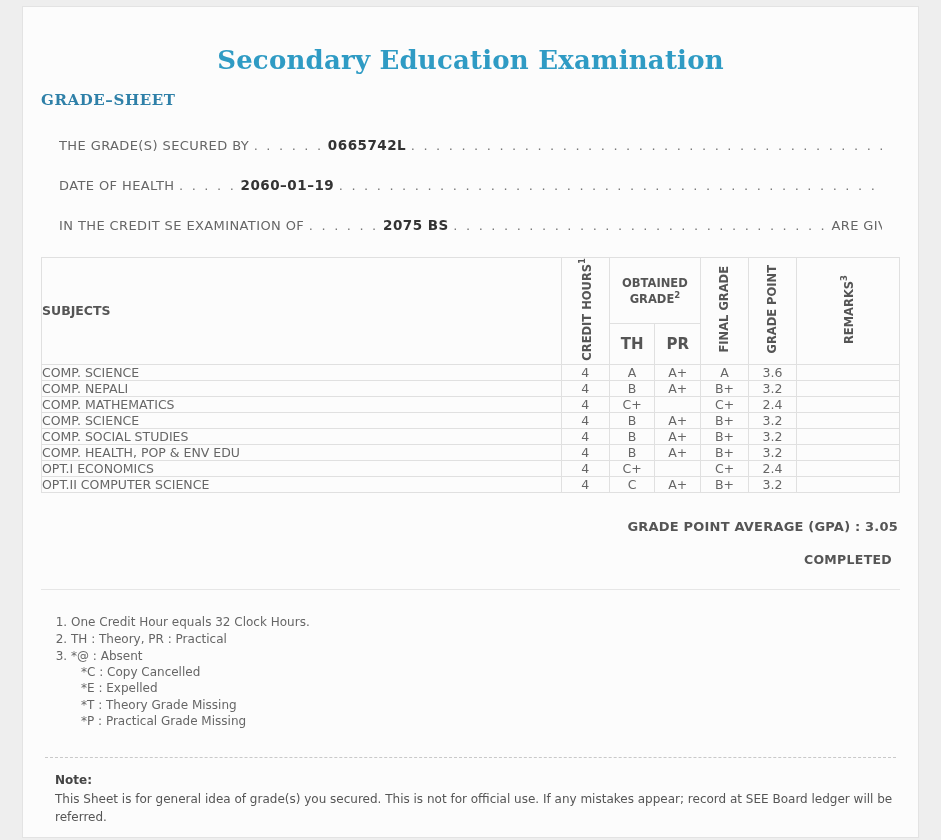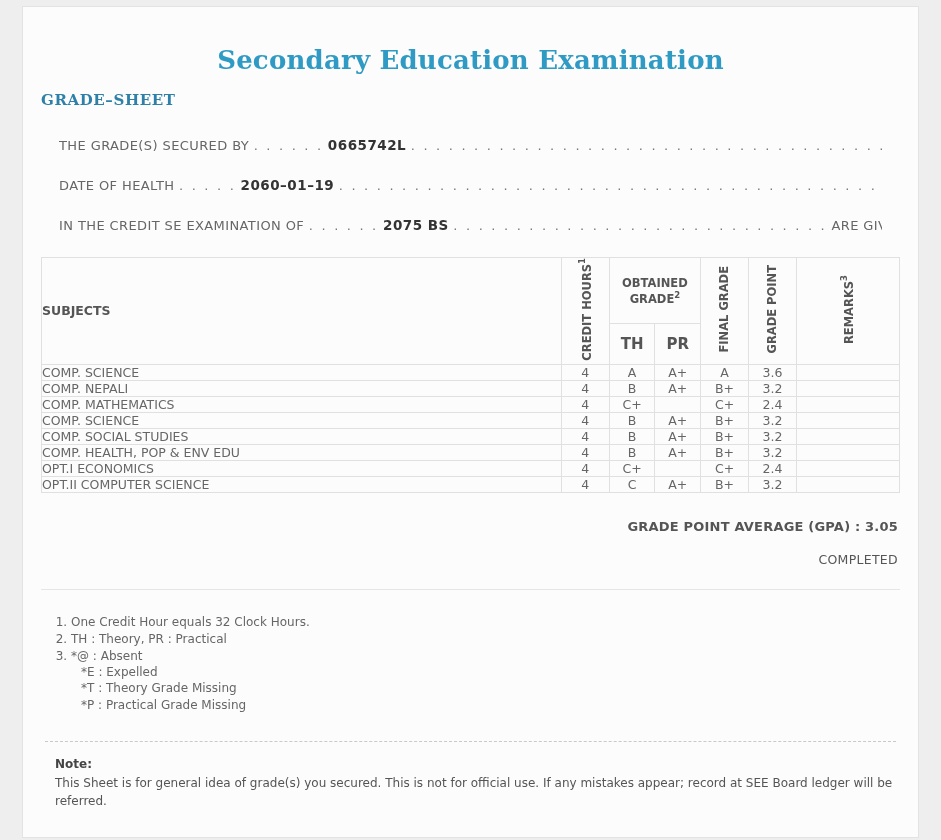--- a/index.html
+++ b/index.html
@@ -136,23 +136,23 @@
     text-align: right;
     font-size: 13px;
     font-weight: bold;
     color: #555;
     margin: 26px 2px 0 0;
     letter-spacing: 0.2px;
   }
   .completed-row {
     text-align: right;
     font-size: 12.5px;
-    font-weight: normal;
-    color: #555;
-    margin: 18px 2px 0 0;
+    font-weight: bold;
+    color: #555;
+    margin: 18px 8px 0 0;
     letter-spacing: 0.3px;
   }
   .notes {
     margin: 22px 0 0 0;
     border-top: 1px solid #e6e6e6;
     padding-top: 24px;
   }
   ol.legend {
     margin: 0 0 0 4px;
     padding-left: 26px;
@@ -310,20 +310,21 @@
 
     <div class="gpa-row">GRADE POINT AVERAGE (GPA) : 3.05</div>
     <div class="completed-row">COMPLETED</div>
 
     <div class="notes">
       <ol class="legend">
         <li>One Credit Hour equals 32 Clock Hours.</li>
         <li>TH : Theory, PR : Practical</li>
         <li>
           <span>*@ : Absent</span>
+          <div class="sublegend">*C : Copy Cancelled</div>
           <div class="sublegend">*E : Expelled</div>
           <div class="sublegend">*T : Theory Grade Missing</div>
           <div class="sublegend">*P : Practical Grade Missing</div>
         </li>
       </ol>
     </div>
 
     <div class="divider-dashed"></div>
 
     <div class="note-box">

